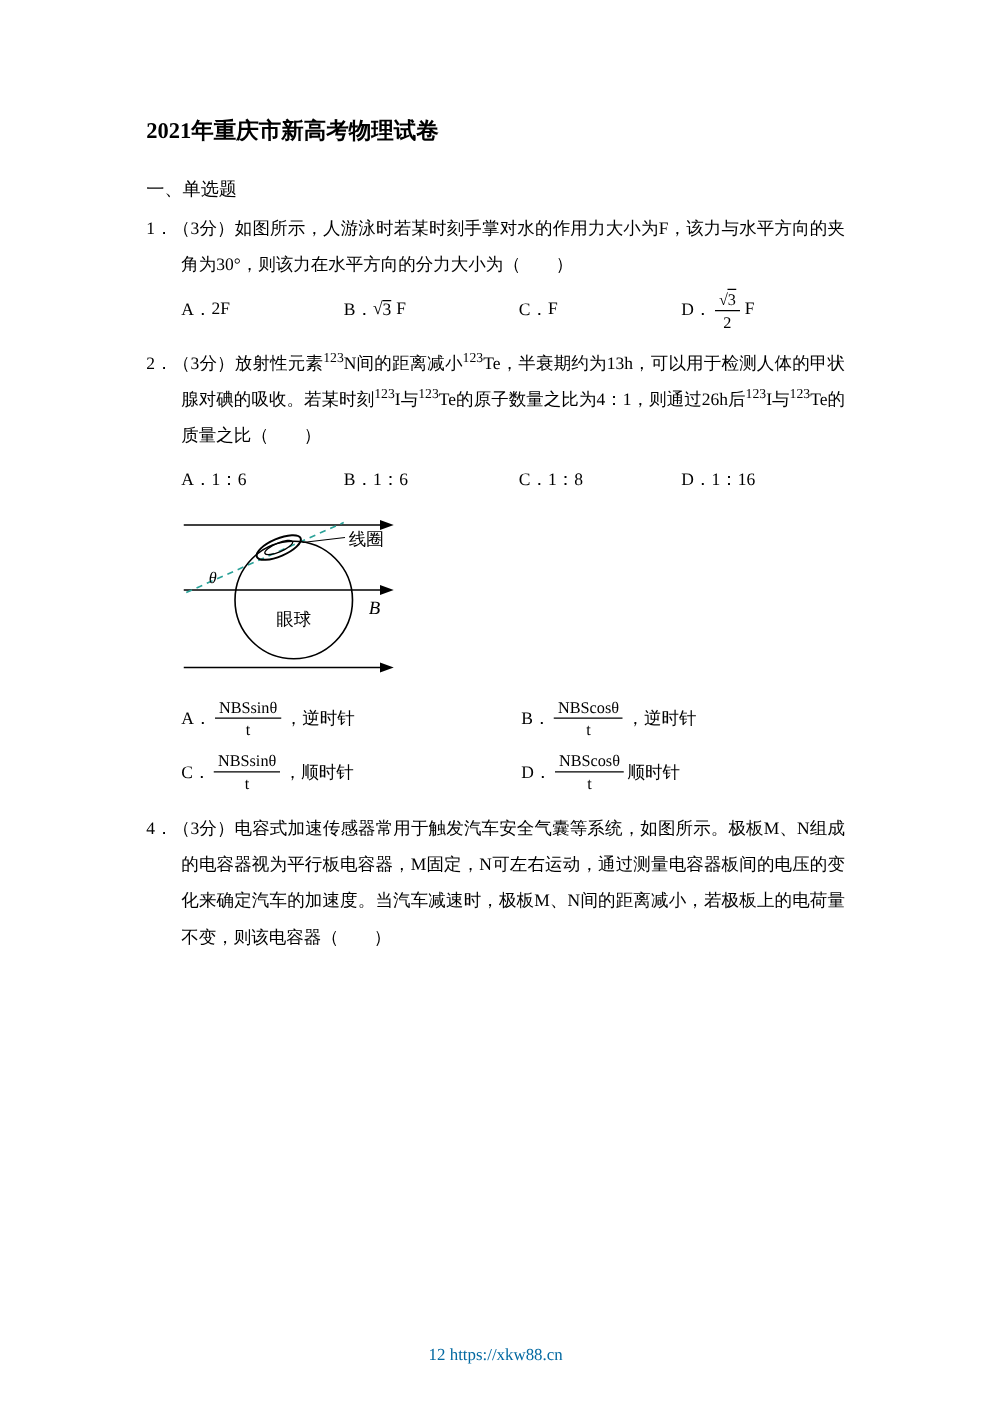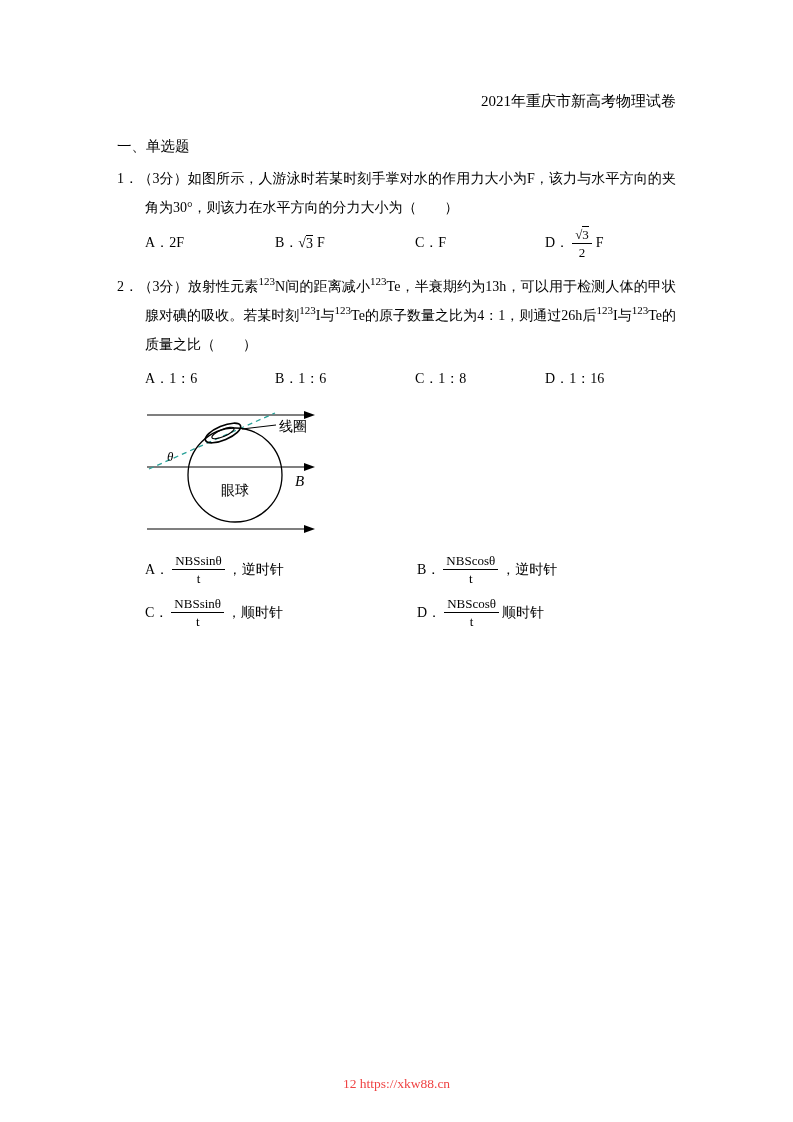--- a/index.html
+++ b/index.html
@@ -9,23 +9,23 @@
     width: 793px;
     height: 1122px;
     margin: 0 auto;
     background: #ffffff;
     color: #000;
     font-family: "Liberation Serif", "DejaVu Serif", serif;
     padding: 92px 117px 0 117px;
     overflow: hidden;
   }
   .title {
-    font-size: 15px;
-    font-weight: 400;
-    text-align: right;
+    font-size: 18px;
+    font-weight: 700;
+    text-align: left;
     margin: 0 0 26px 0;
   }
   .section {
     font-size: 14.5px;
     font-weight: 400;
     margin: 0 0 8px 0;
   }
   .question { margin: 0 0 4px 0; }
   .qtext {
     font-size: 14px;
@@ -76,21 +76,21 @@
   .frac .den { padding-top: 1px; }
   .radicand { border-top: 1px solid #000; }
   .suffix { margin-left: 4px; }
   .gapless { margin-left: 1px; }
   .footer {
     position: absolute;
     left: 0; right: 0;
     bottom: 30px;
     text-align: center;
     font-size: 13.5px;
-    color: #ef4444;
+    color: #0369a1;
   }
   .svg-label { font-family: "Liberation Serif", "DejaVu Serif", serif; }
 </style>
 </head>
 <body>
 
 <div class="page">
 
   <h1 class="title">2021年重庆市新高考物理试卷</h1>
 
@@ -203,16 +203,19 @@
         <span>D．</span>
         <span class="frac">
             <span class="num">NBScosθ</span>
             <span class="den">t</span>
           </span>
         <span>顺时针</span>
       </span>
     </div>
   </div>
 
+  <div class="question">
+    <p class="qtext">4．（3分）电容式加速传感器常用于触发汽车安全气囊等系统，如图所示。极板M、N组成的电容器视为平行板电容器，M固定，N可左右运动，通过测量电容器板间的电压的变化来确定汽车的加速度。当汽车减速时，极板M、N间的距离减小，若极板上的电荷量不变，则该电容器（　　）</p>
+  </div>
 
   <div class="footer">12 https://xkw88.cn</div>
 
 </div>
 
 </body></html>

